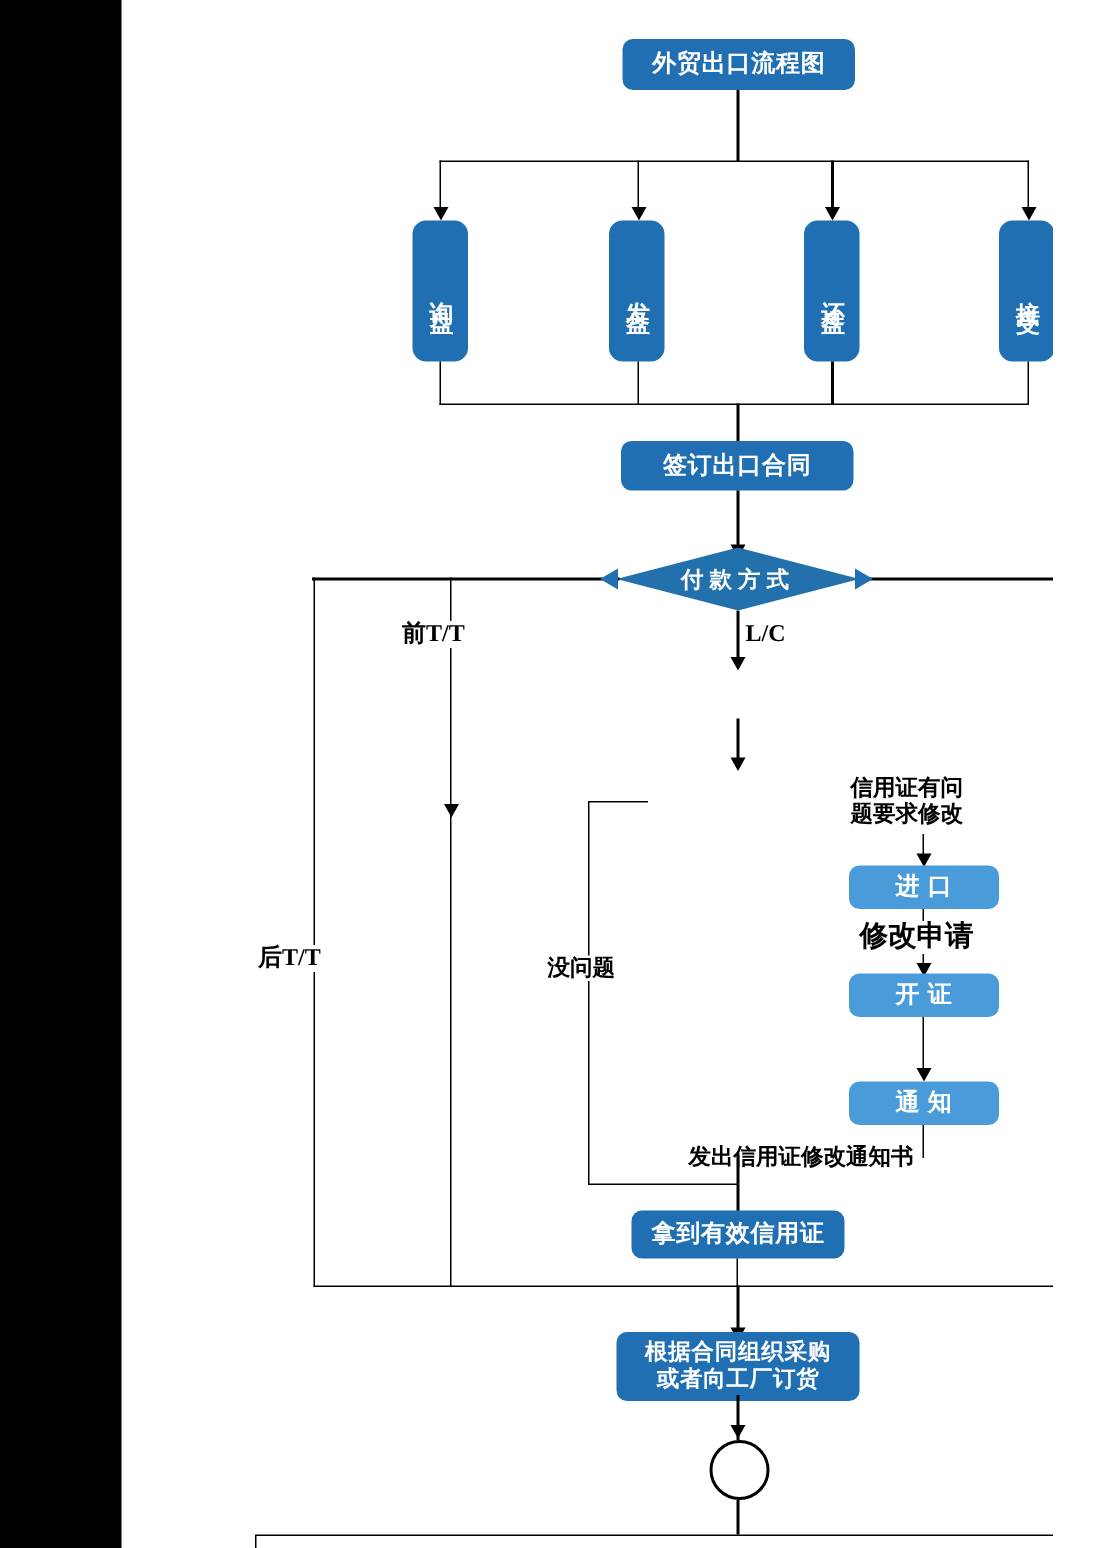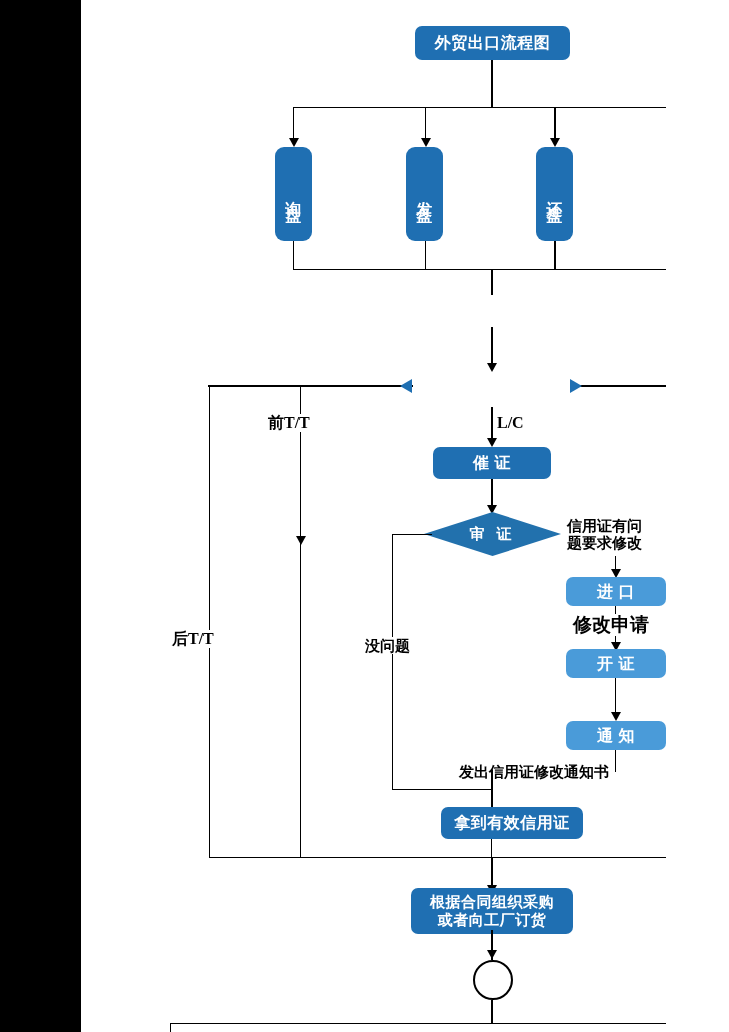--- a/index.html
+++ b/index.html
@@ -7,20 +7,21 @@
     padding: 0;
     background: #ffffff;
     font-family: "Liberation Sans", sans-serif;
   }
   #canvas {
     position: relative;
     width: 666px;
     height: 1032px;
     background: #ffffff;
     overflow: hidden;
+    padding-left: 36px;
   }
   .leftbar {
     position: absolute;
     left: 0; top: 0;
     width: 81px; height: 1032px;
     background: #000000;
   }
   
   .node {
     position: absolute;
@@ -146,47 +147,47 @@
   <div class="node dark vert" style="left:666px; top:147px; width:37px; height:94px; font-size:16px;">接受</div>
 
   <div class="ln lnv thin" style="left:293px; top:241px; height:29px;"></div>
   <div class="ln lnv thin" style="left:425px; top:241px; height:29px;"></div>
   <div class="ln lnv" style="left:554px; top:241px; height:29px;"></div>
   <div class="ln lnv thin" style="left:685px; top:241px; height:29px;"></div>
   <div class="ln lnh thin" style="left:293px; top:269px; width:393px;"></div>
 
   <div class="ln lnv" style="left:491px; top:269px; height:26px;"></div>
 
+  <div class="node dark" style="left:414px; top:294px; width:155px; height:33px; font-size:16px;">签订出口合同</div>
 
   <div class="ln lnv" style="left:491px; top:327px; height:40px;"></div>
   <div class="arrowdown" style="left:487px; top:363px;"></div>
 
+  <div class="diamond" style="left:411px; top:365px; width:162px; height:42px; font-size:15px;">付款方式</div>
 
   <div class="ln lnh" style="left:208px; top:385px; width:205px;"></div>
   <div class="arrowleft" style="left:400px; top:379px;"></div>
 
   <div class="ln lnh" style="left:580px; top:385px; width:149px;"></div>
   <div class="arrowright" style="left:570px; top:379px;"></div>
 
   <div class="ln lnv thin" style="left:209px; top:385px; height:473px;"></div>
   <div class="ln lnv thin" style="left:300px; top:385px; height:473px;"></div>
 
   <div class="elabel serif" style="left:268px; top:414px; font-size:16px;">前T/T</div>
   <div class="elabel serif" style="left:172px; top:630px; font-size:16px;">后T/T</div>
 
   <div class="ln lnv" style="left:491px; top:407px; height:35px;"></div>
   <div class="arrowdown" style="left:487px; top:438px;"></div>
   <div class="elabel serif" style="left:497px; top:414px; font-size:16px;">L/C</div>
 
-  <div class="node dark" style="left:433px; top:447px; width:118px; height:32px; font-size:16px;">催  证</div>
 
   <div class="ln lnv" style="left:491px; top:479px; height:32px;"></div>
   <div class="arrowdown" style="left:487px; top:505px;"></div>
 
-  <div class="diamond" style="left:424px; top:512px; width:137px; height:44px; font-size:15px;">审  证</div>
 
   <div class="elabel" style="left:567px; top:517px; font-size:15px;">信用证有问
 题要求修改</div>
 
   <div class="ln lnv thin" style="left:615px; top:556px; height:20px;"></div>
   <div class="arrowdown" style="left:611px; top:569px;"></div>
 
   <div class="node light" style="left:566px; top:577px; width:100px; height:29px; font-size:16px;">进  口</div>
 
   <div class="ln lnv thin" style="left:615px; top:606px; height:44px;"></div>
@@ -203,21 +204,21 @@
   <div class="ln lnv thin" style="left:615px; top:750px; height:22px;"></div>
   <div class="elabel" style="left:459px; top:763px; font-size:15px;">发出信用证修改通知书</div>
 
   <div class="ln lnh thin" style="left:392px; top:534px; width:40px;"></div>
   <div class="ln lnv thin" style="left:392px; top:534px; height:256px;"></div>
   <div class="ln lnh thin" style="left:392px; top:789px; width:100px;"></div>
   <div class="elabel" style="left:365px; top:637px; font-size:15px;">没问题</div>
 
   <div class="ln lnv" style="left:491px; top:770px; height:38px;"></div>
 
-  <div class="node dark" style="left:421px; top:807px; width:142px; height:32px; font-size:16px;margin-left:20px;">拿到有效信用证</div>
+  <div class="node dark" style="left:421px; top:807px; width:142px; height:32px; font-size:16px;">拿到有效信用证</div>
 
   <div class="arrowdown" style="left:296px; top:536px;"></div>
 
   <div class="ln lnv thin" style="left:491px; top:839px; height:19px;"></div>
   <div class="ln lnh thin" style="left:209px; top:857px; width:520px;"></div>
 
   <div class="ln lnv" style="left:491px; top:857px; height:38px;"></div>
   <div class="arrowdown" style="left:487px; top:885px;"></div>
 
   <div class="node dark" style="left:411px; top:888px; width:162px; height:46px; font-size:15px; white-space:pre-line;">根据合同组织采购

